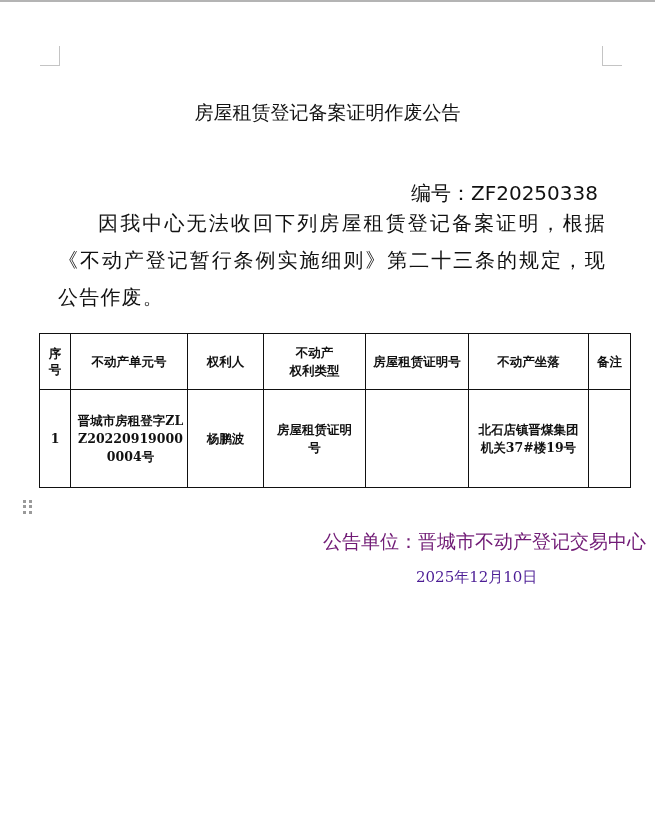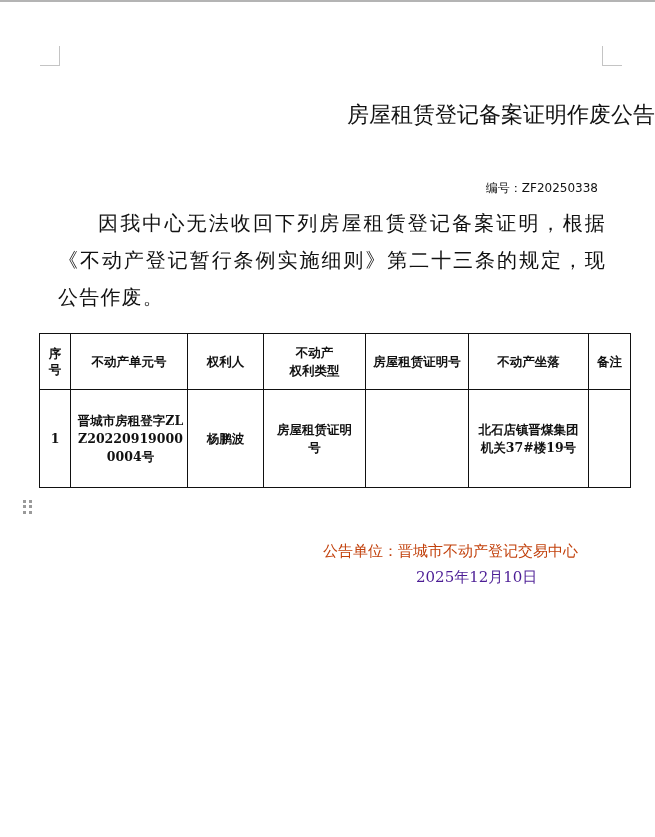--- a/index.html
+++ b/index.html
@@ -5,25 +5,25 @@
   html, body { margin: 0; padding: 0; }
   body {
     width: 655px; height: 837px; background: #ffffff; position: relative; overflow: hidden;
     font-family: "DejaVu Serif", "Liberation Serif", serif; color: #111;
   }
   .top-line { position: absolute; left: 0; top: 0; width: 655px; height: 2px; background: #b4b4b4; }
   .corner { position: absolute; border-color: #c4c4c4; border-style: solid; width: 19px; height: 19px; }
   .corner-tl { left: 40px; top: 46px; border-width: 0 1px 1px 0; }
   .corner-tr { left: 602px; top: 46px; border-width: 0 0 1px 1px; }
   .title {
-    position: absolute; left: 0; width: 655px; top: 100px; text-align: right;
-    font-size: 22px; font-family: "DejaVu Serif", "Liberation Serif", serif; letter-spacing: 0px; color: #111;
+    position: absolute; left: 0; width: 655px; top: 100px; text-align: center;
+    font-size: 19px; font-family: "DejaVu Serif", "Liberation Serif", serif; letter-spacing: 0px; color: #111;
   }
   .doc-number {
-    position: absolute; right: 57px; top: 180px; font-size: 12px;
+    position: absolute; right: 57px; top: 180px; font-size: 20px;
     font-family: "DejaVu Sans", "Liberation Sans", sans-serif; color: #111; margin-left: 40px;
   }
   .body-text {
     position: absolute; left: 58px; top: 205px; width: 548px; font-size: 20px; line-height: 37px;
     font-family: "DejaVu Sans", "Liberation Sans", sans-serif; color: #111; text-align: justify;
     text-indent: 40px; letter-spacing: 1.2px;
   }
   table.records {
     position: absolute; left: 39px; top: 333px; border-collapse: collapse; table-layout: fixed;
     font-family: "DejaVu Serif", "Liberation Serif", serif; font-weight: bold; font-size: 12.5px;
@@ -34,22 +34,22 @@
   }
   table.records th { height: 55px; }
   table.records td { height: 97px; }
   td.cert { text-align: left; word-break: break-all; padding-left: 6px !important; }
   .drag-handle {
     position: absolute; left: 23px; top: 500px; width: 9px; height: 14px;
     display: grid; grid-template-columns: 3px 3px; grid-gap: 2px 3px;
   }
   .drag-handle span { width: 3px; height: 3px; background: #9a9a9a; display: block; }
   .issuer {
-    position: absolute; left: 323px; top: 542px; font-size: 15px;
-    font-family: "DejaVu Sans", "Liberation Sans", sans-serif; color: #c2410c;
+    position: absolute; left: 323px; top: 529px; font-size: 19px;
+    font-family: "DejaVu Sans", "Liberation Sans", sans-serif; color: #701a75;
   }
   .date {
     position: absolute; left: 416px; top: 568px; font-size: 15px;
     font-family: "DejaVu Serif", "Liberation Serif", serif; color: #4c1d95;
   }
 </style>
 </head>
 <body>
 
 <div class="top-line"></div>

